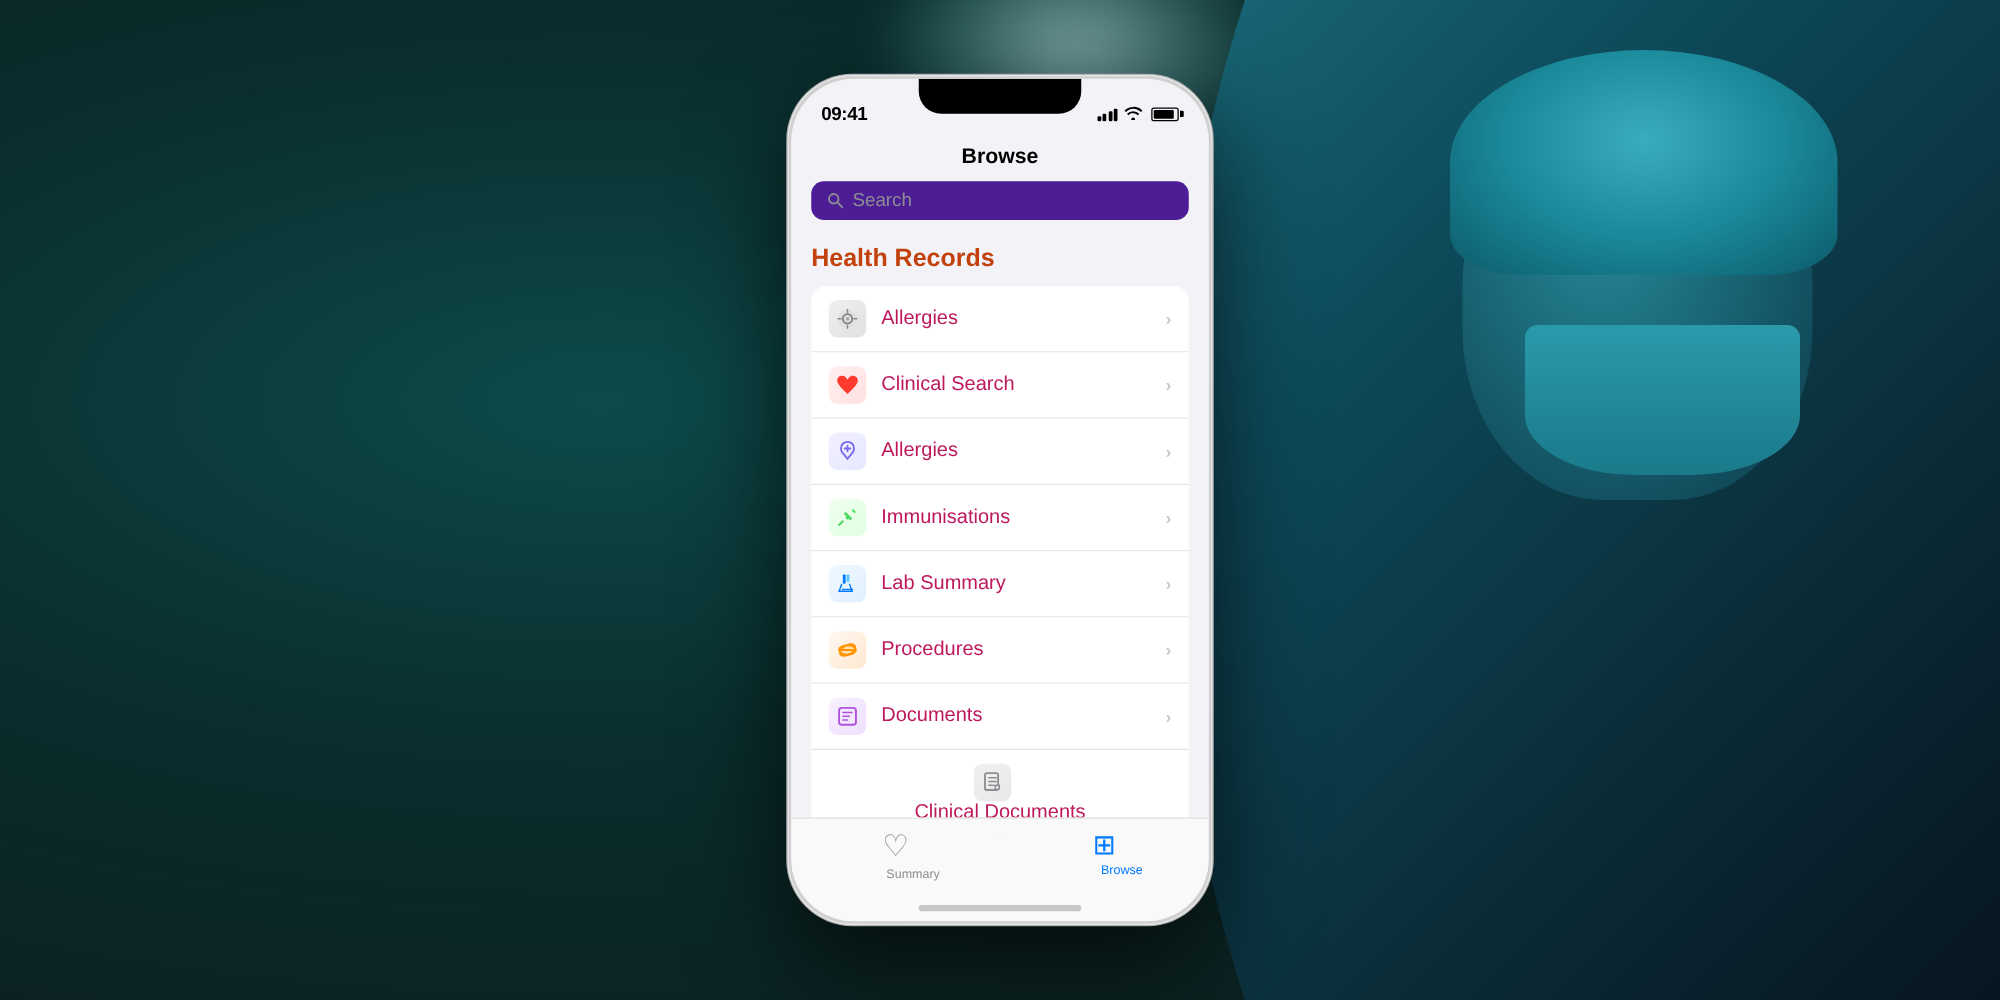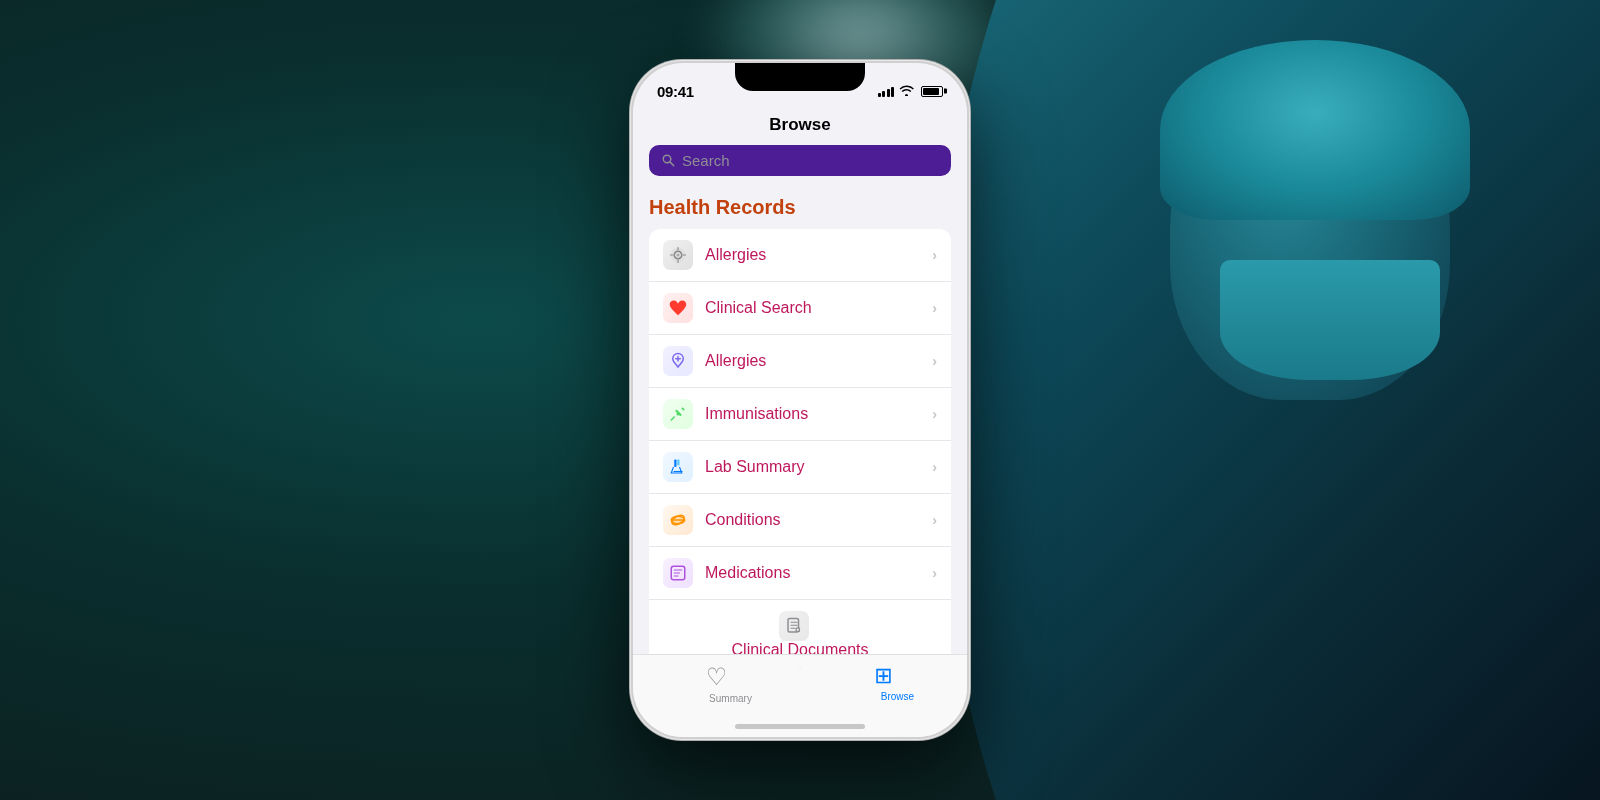--- a/index.html
+++ b/index.html
@@ -473,32 +473,32 @@
 
           <div class="list-item">
             <div class="list-icon icon-medications">
               <svg width="18" height="18" viewBox="0 0 24 24" fill="none">
                 <ellipse cx="12" cy="12" rx="9" ry="5" fill="none" stroke="#ff9500" stroke-width="2"></ellipse>
                 <ellipse cx="12" cy="12" rx="9" ry="5" fill="#ff9500" opacity="0.2"></ellipse>
                 <path d="M3 12h18" stroke="#ff9500" stroke-width="2"></path>
                 <ellipse cx="12" cy="12" rx="9" ry="5" fill="none" stroke="#ff9500" stroke-width="2" transform="rotate(-30 12 12)"></ellipse>
               </svg>
             </div>
-            <span class="list-label">Conditions</span>
+            <span class="list-label">Procedures</span>
             <span class="chevron">›</span>
           </div>
 
           <div class="list-item">
             <div class="list-icon icon-procedures">
               <svg width="18" height="18" viewBox="0 0 24 24" fill="none">
                 <rect x="3" y="3" width="18" height="18" rx="3" fill="none" stroke="#af52de" stroke-width="2"></rect>
                 <path d="M7 8h10M7 12h7M7 16h5" stroke="#af52de" stroke-width="1.5" stroke-linecap="round"></path>
               </svg>
             </div>
-            <span class="list-label">Medications</span>
+            <span class="list-label">Documents</span>
             <span class="chevron">›</span>
           </div>
 
           <div class="list-item">
             <div class="list-icon icon-documents">
               <svg width="18" height="18" viewBox="0 0 24 24" fill="none">
                 <rect x="4" y="2" width="14" height="18" rx="2" fill="none" stroke="#8e8e93" stroke-width="2"></rect>
                 <path d="M8 7h8M8 11h8M8 15h5" stroke="#8e8e93" stroke-width="1.5" stroke-linecap="round"></path>
                 <rect x="14" y="14" width="6" height="6" rx="1" fill="#8e8e93"></rect>
                 <path d="M16 17h2M17 16v2" stroke="#fff" stroke-width="1.2" stroke-linecap="round"></path>

